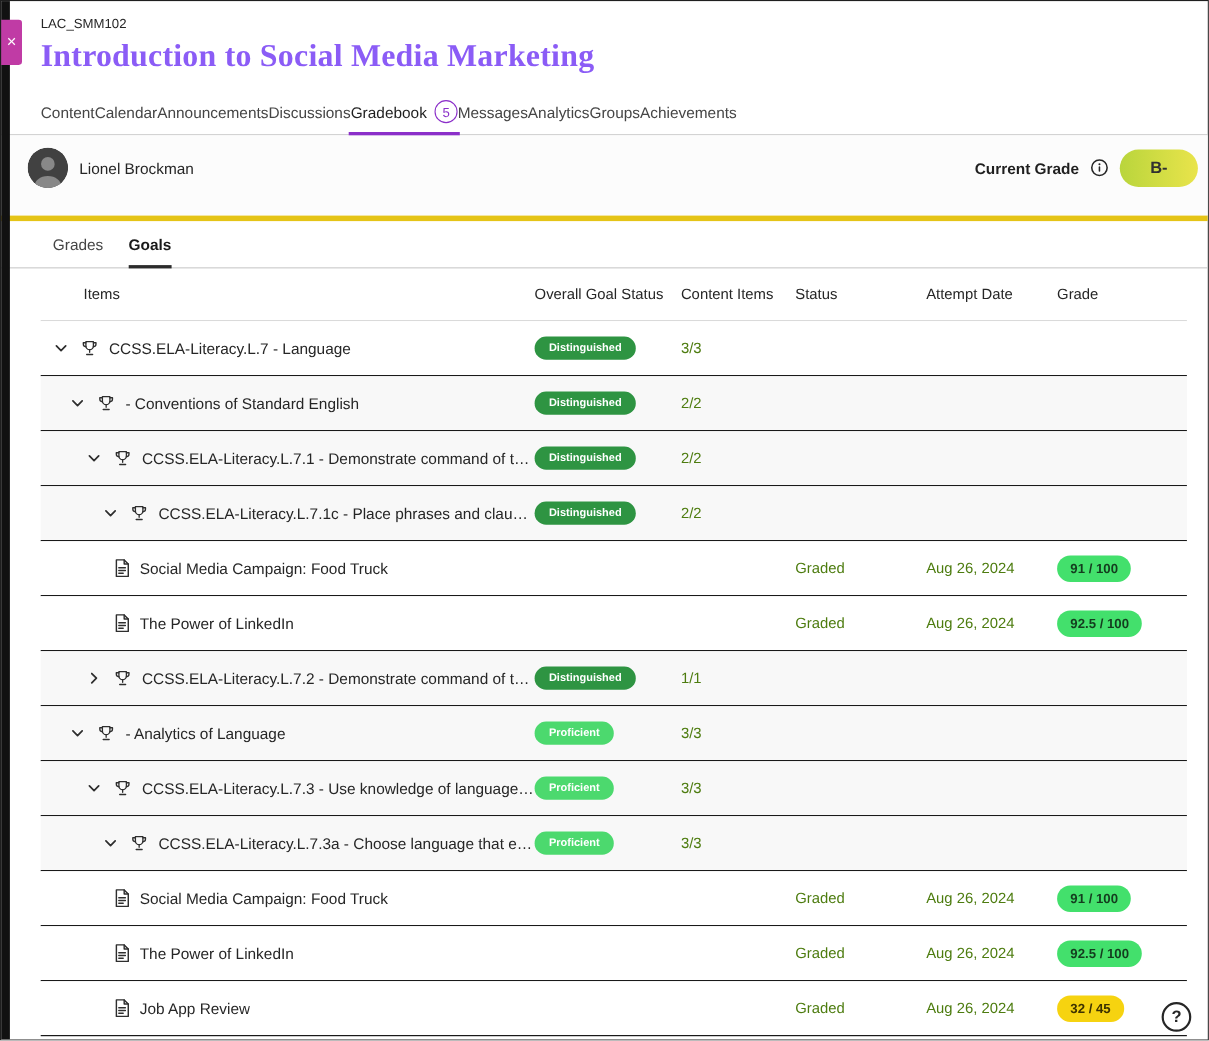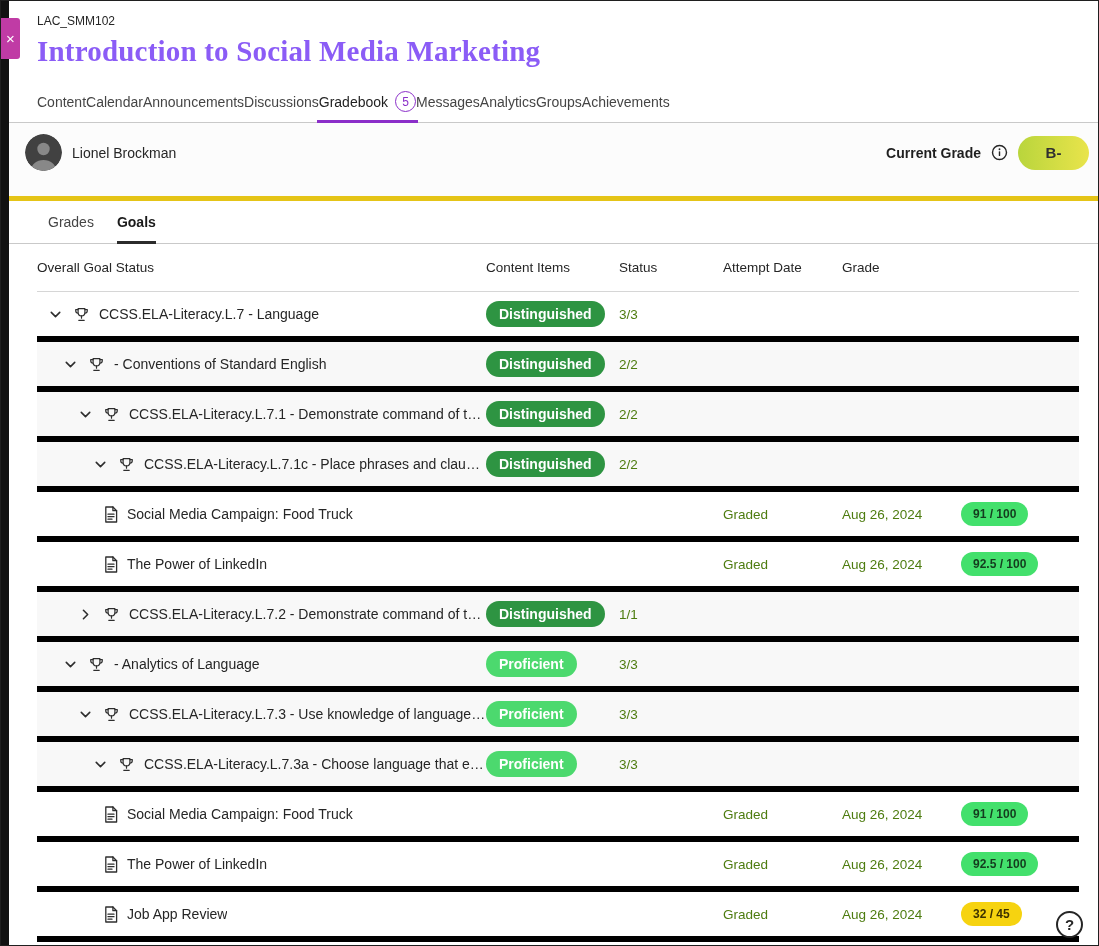--- a/index.html
+++ b/index.html
@@ -52,27 +52,27 @@
   .subtab.active { color: #1a1a1a; font-weight: 700; }
   .subtab.active::after { content: ""; position: absolute; left: 0; right: 0; bottom: -1px; height: 3px; background: #2b2b2b; }
   .goals-table { margin: 0 19px 0 36px; }
   .thead, .trow {
     display: grid;
     grid-template-columns: minmax(0,1fr) 133px 104px 119px 119px 118px;
     align-items: center;
   }
   .thead { height: 48px; border-bottom: 1px solid #d6d6d6; font-size: 13.5px; color: #262626; }
   .thead .h-items { padding-left: 39px; }
-  .trow { height: 50px; border-bottom: 6px solid #000000; font-size: 14px; background: #fff; }
+  .trow { height: 50px; border-bottom: 1px solid #000000; font-size: 14px; background: #fff; }
   .trow.tinted { background: #f8f8f8; }
   .items-cell { display: flex; align-items: center; gap: 9px; min-width: 0; }
   .chevron { width: 18px; height: 18px; display: flex; align-items: center; justify-content: center; cursor: pointer; flex: 0 0 auto; }
   .row-icon { display: flex; align-items: center; flex: 0 0 auto; }
   .row-label { white-space: nowrap; overflow: hidden; text-overflow: ellipsis; color: #262626; }
-  .badge { display: inline-block; padding: 5px 13px; border-radius: 13px; font-size: 14px; font-weight: 700; }
+  .badge { display: inline-block; padding: 5px 13px; border-radius: 13px; font-size: 10px; font-weight: 700; }
   .grade-badge { display: inline-block; padding: 5px 12px; border-radius: 13px; font-size: 12px; font-weight: 700; }
   .cell-muted { color: #4d7c0f; font-size: 13.5px; }
   .help-fab {
     position: absolute; right: 15px; bottom: 7px; width: 27px; height: 27px;
     border-radius: 50%; background: #fff; border: 2px solid #262626; color: #262626;
     display: flex; align-items: center; justify-content: center;
     font-weight: 700; font-size: 15px; z-index: 30; cursor: pointer;
   }
 </style>
 </head>
@@ -152,20 +152,21 @@
 
   <div class="gold-line"></div>
 
   <div class="subtabs">
       <div class="subtab">Grades</div>
       <div class="subtab active">Goals</div>
     </div>
 
   <div class="goals-table">
     <div class="thead">
+      <div class="h-items">Items</div>
       <div>Overall Goal Status</div>
       <div>Content Items</div>
       <div>Status</div>
       <div>Attempt Date</div>
       <div>Grade</div>
     </div>
     <div>
         <div class="trow">
           <div class="items-cell" style="padding-left: 9px;">
             <span class="chevron">

